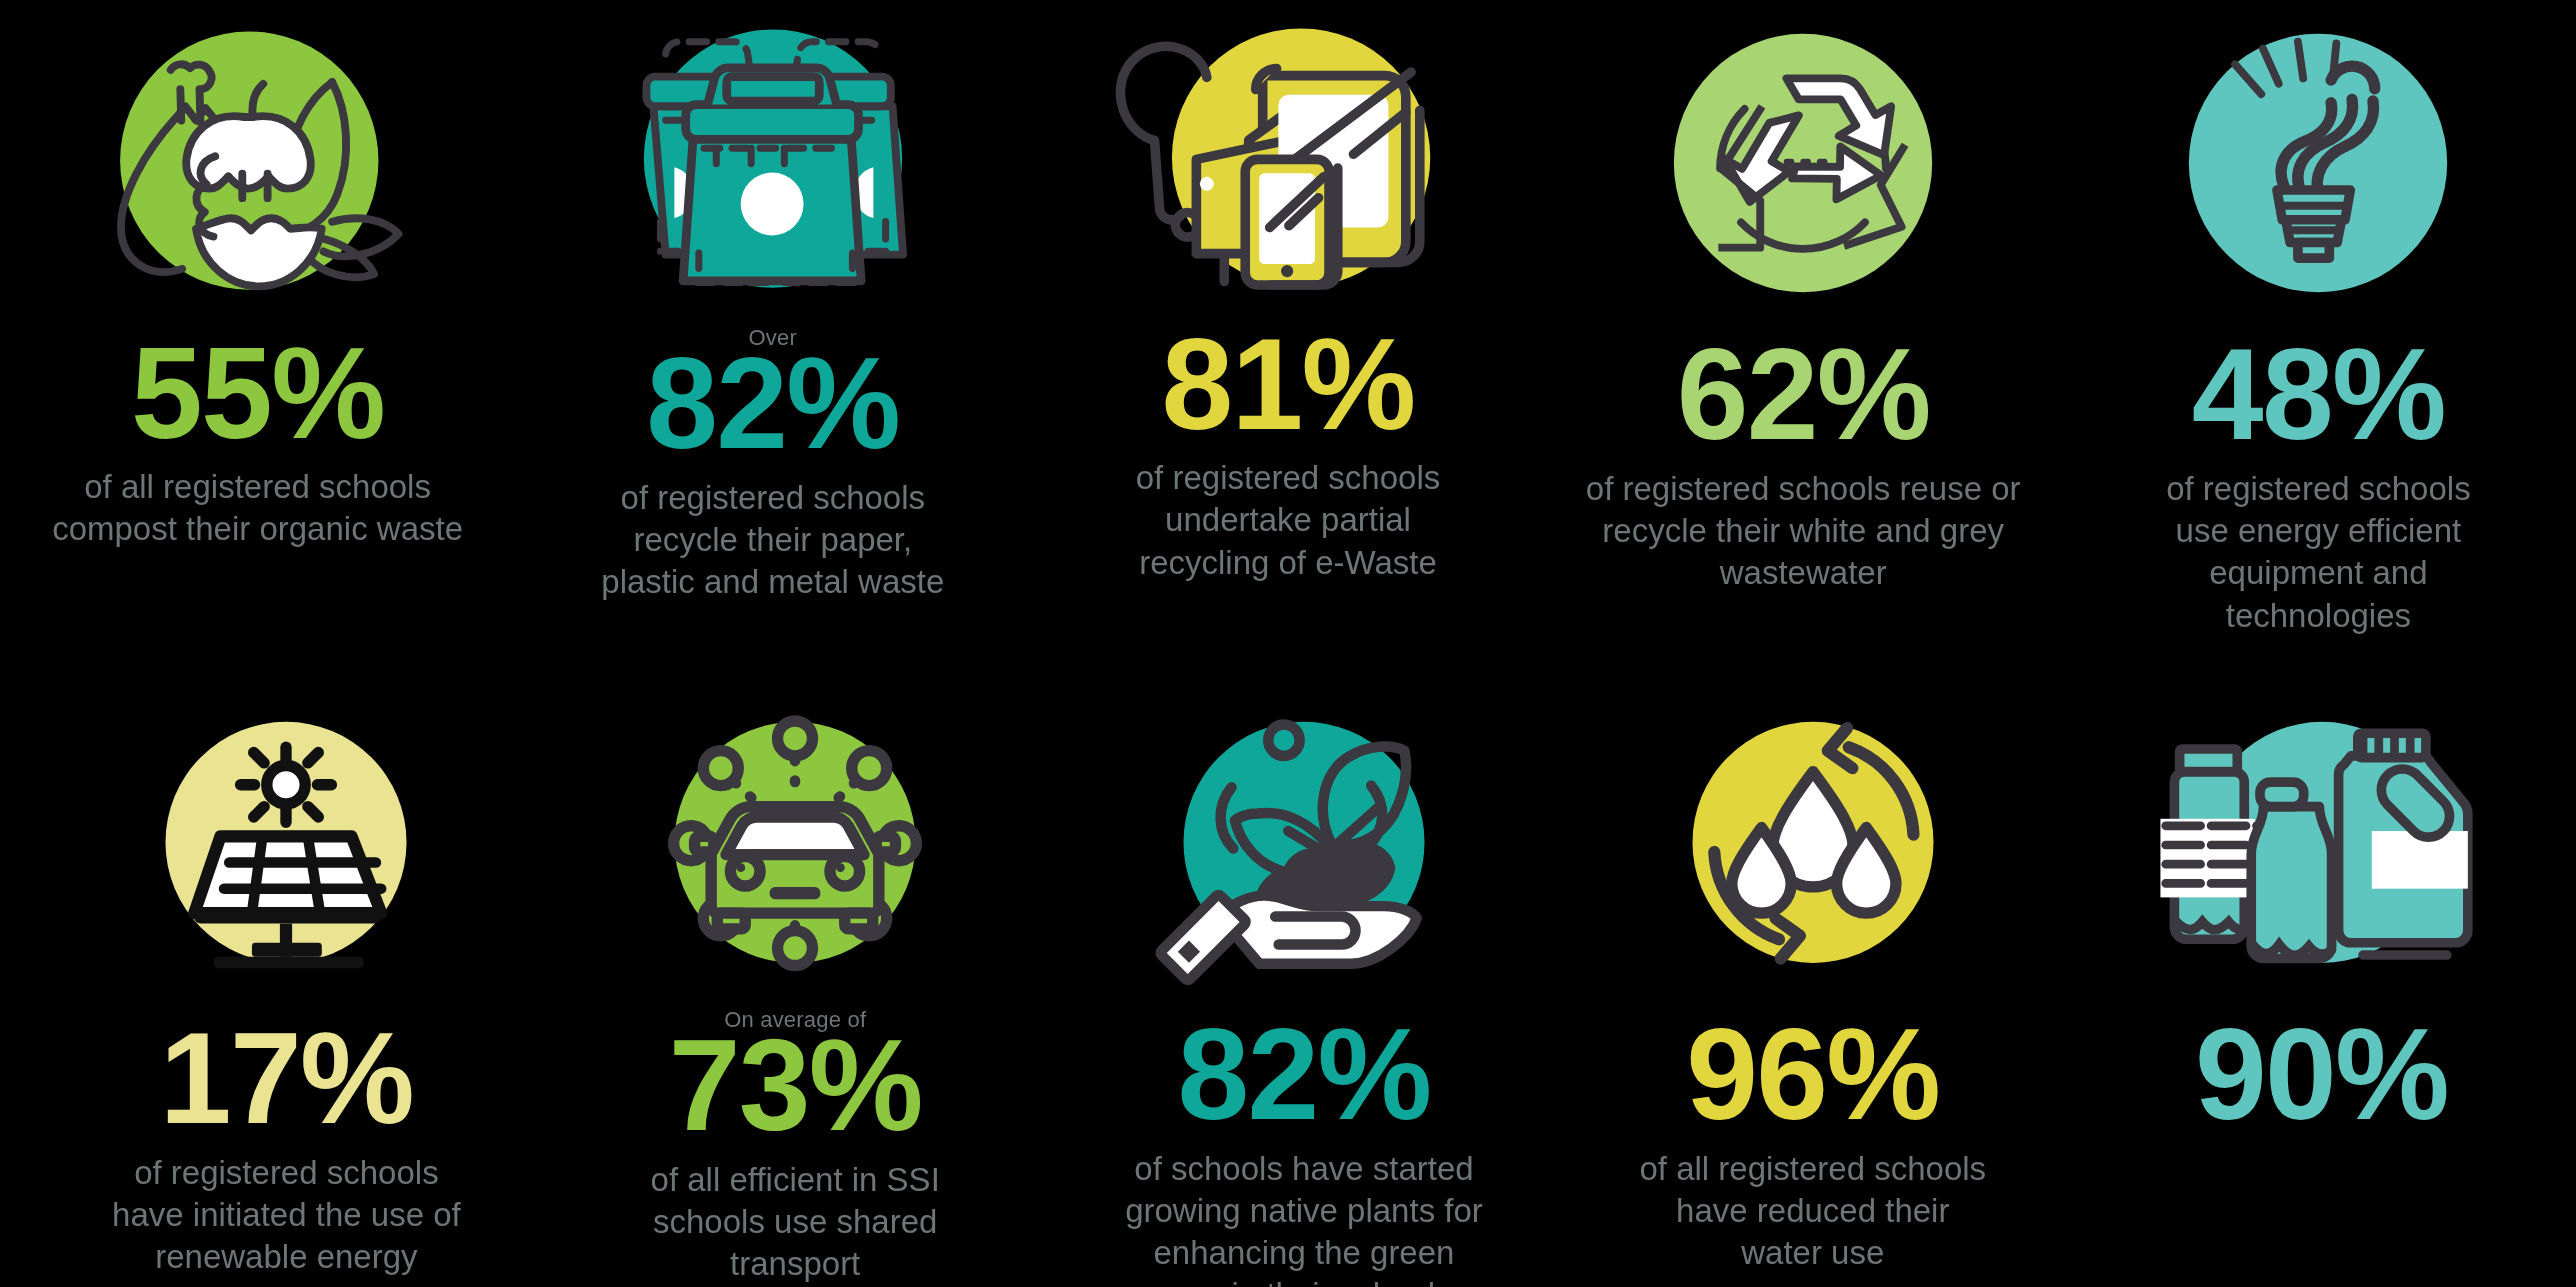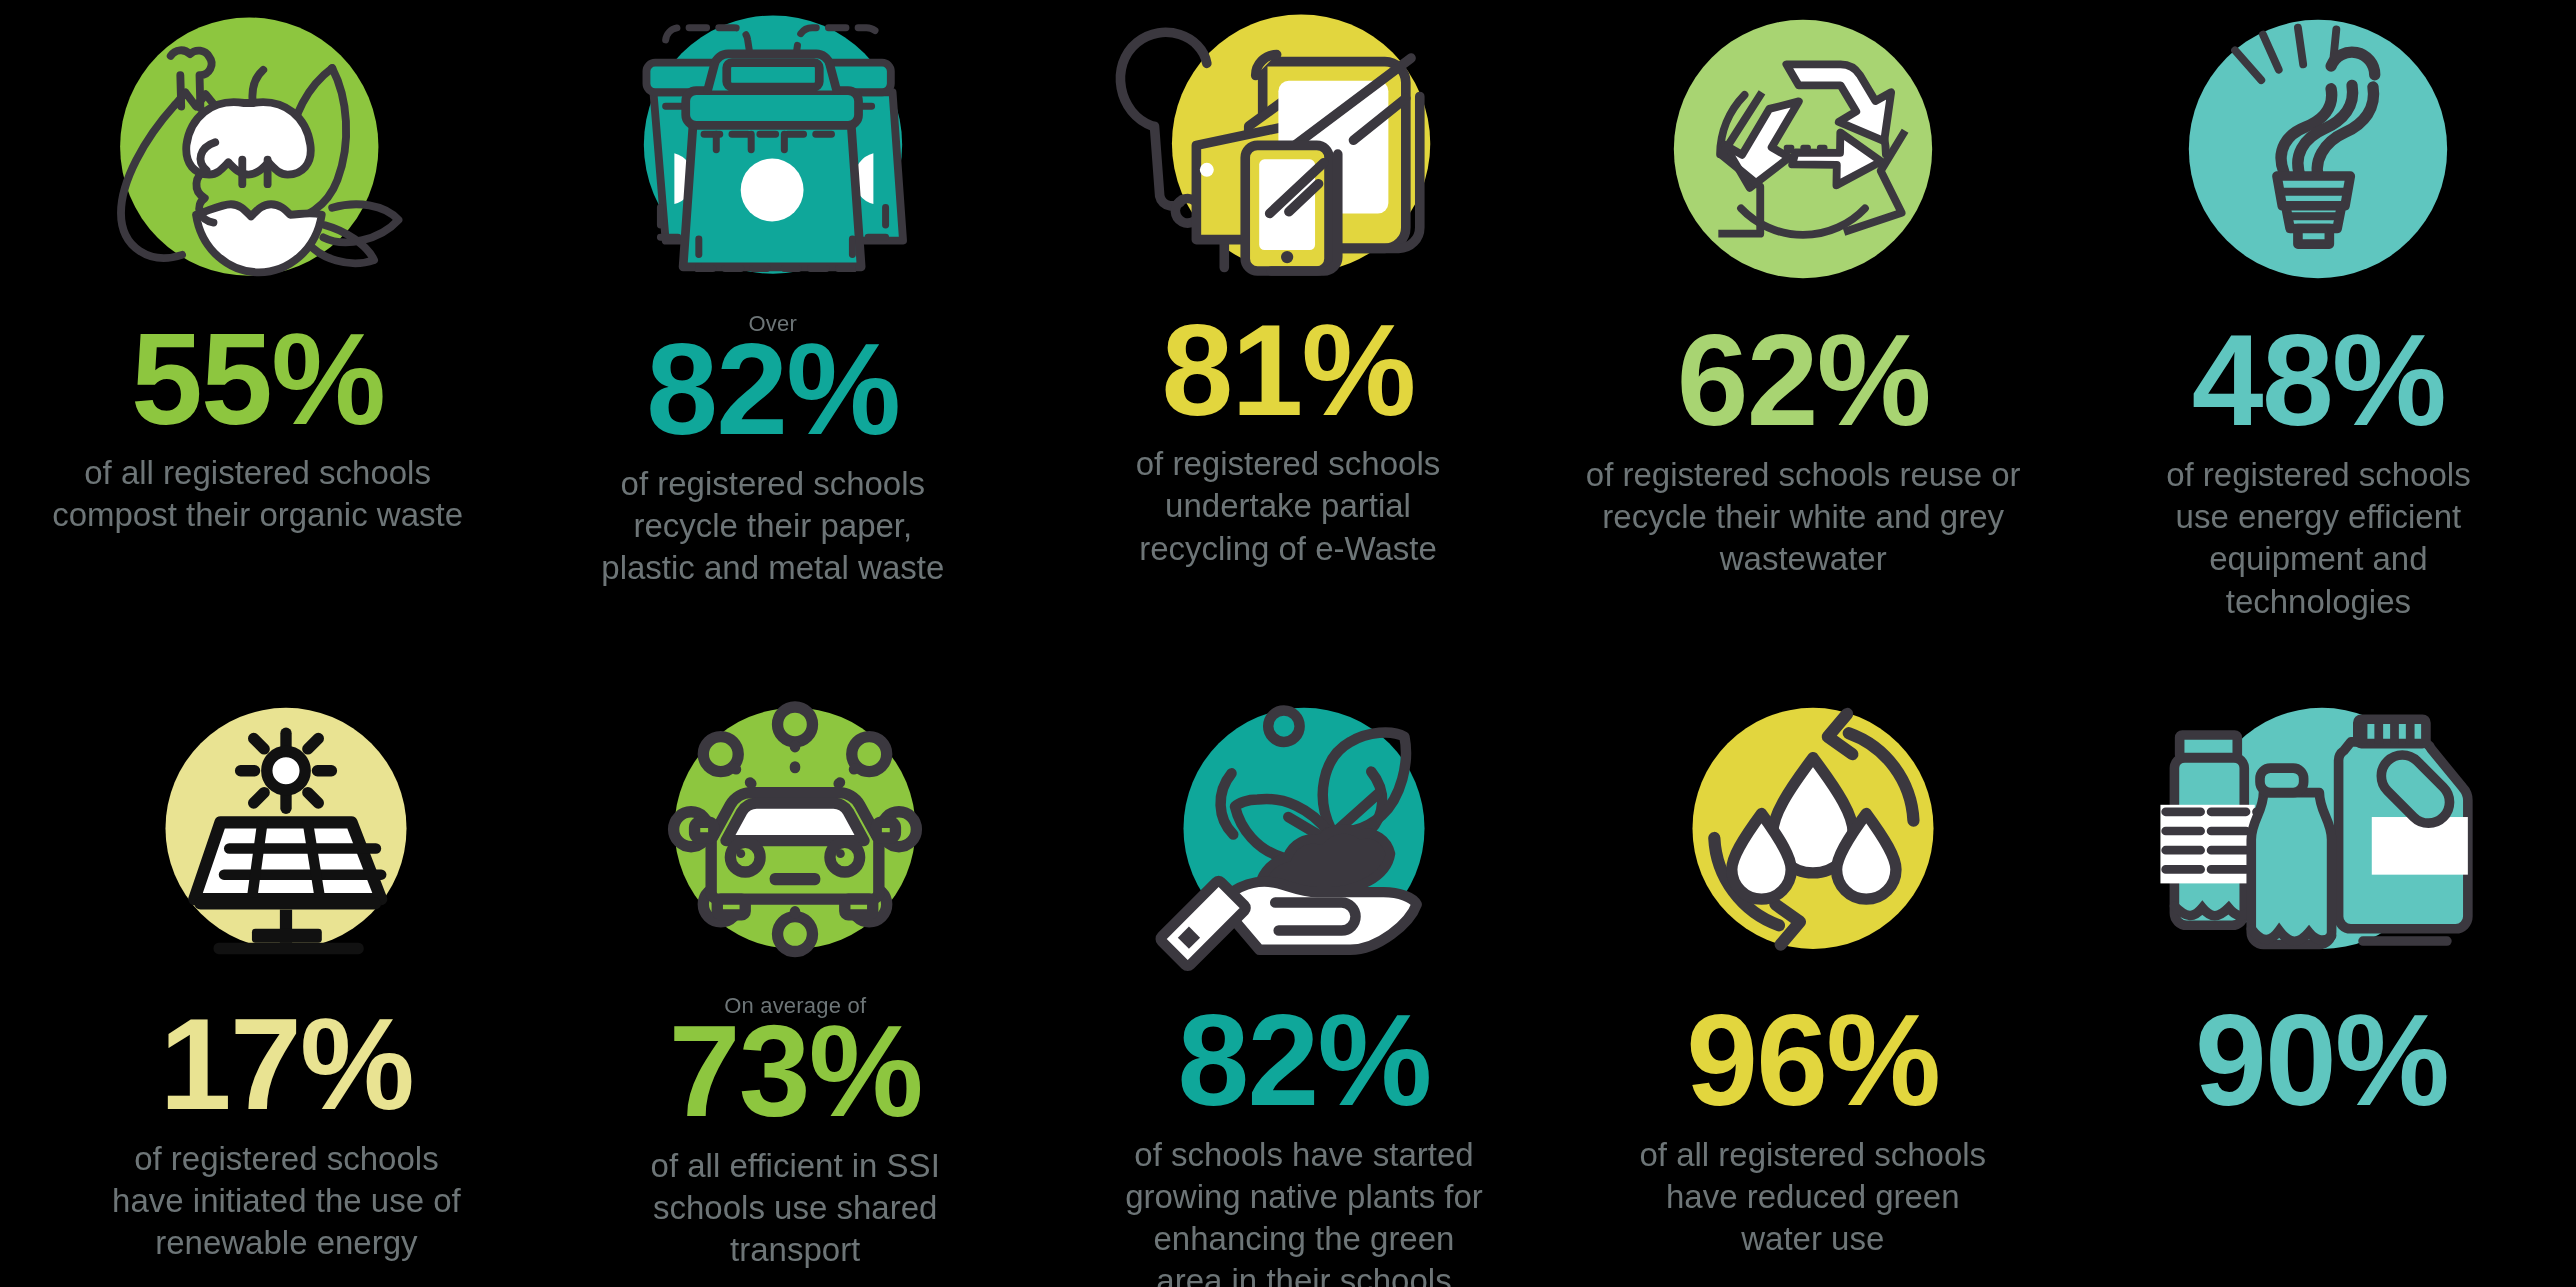--- a/index.html
+++ b/index.html
@@ -6,20 +6,21 @@
   html, body {
     width: 2576px; height: 1287px;
     background: #000000;
     font-family: "Liberation Sans", sans-serif;
     overflow: hidden;
   }
   .board {
     position: relative;
     width: 2576px; height: 953px;
     background: #000000;
+    margin-top: 14px;
   }
   .row {
     display: flex;
     width: 2576px;
     align-items: flex-start;
   }
   .row-top { height: 661px; }
   .row-bottom { height: 627px; padding-left: 32px; }
   .card {
     flex: 1 1 0;
@@ -387,21 +388,21 @@
           </g>
           <g fill="#ffffff" stroke="#3b383f" stroke-width="13" stroke-linejoin="round" stroke-linecap="round">
             <path d="M215 66 c30 40 46 66 46 86 a46 46 0 0 1 -92 0 c0 -20 16 -46 46 -86 z"></path>
             <path d="M156 130 c22 30 34 50 34 64 a34 34 0 0 1 -68 0 c0 -14 12 -34 34 -64 z"></path>
             <path d="M276 130 c22 30 34 50 34 64 a34 34 0 0 1 -68 0 c0 -14 12 -34 34 -64 z"></path>
           </g>
         </svg>
       </div>
 
       <div class="big-number" style="color:#e2d63e">96%</div>
-      <div class="caption">of all registered schools have reduced green water use</div>
+      <div class="caption">of all registered schools have reduced their water use</div>
     </div>
 
     <div class="card b5">
       <div class="icon-wrap">
         <svg width="376" height="262" viewBox="0 0 430 300">
           <circle cx="215" cy="147" r="138" fill="#5fc6bf"></circle>
           <g fill="#5fc6bf" stroke="#3b383f" stroke-width="11" stroke-linejoin="round" stroke-linecap="round">
             <path d="M248 48 h80 a14 14 0 0 1 12 8 l36 44 a22 22 0 0 1 6 16 v132 a14 14 0 0 1 -14 14 h-120 a14 14 0 0 1 -14 -14 v-178 a14 14 0 0 1 6 -12 z"></path>
             <rect x="256" y="22" width="78" height="28" rx="4"></rect>
           </g>

